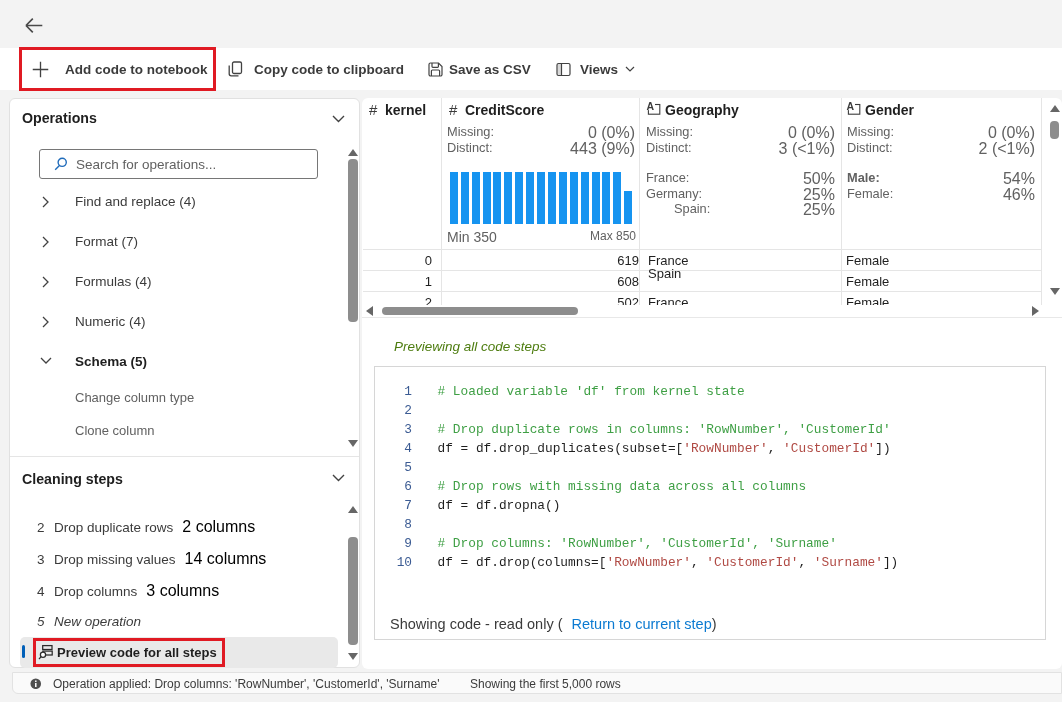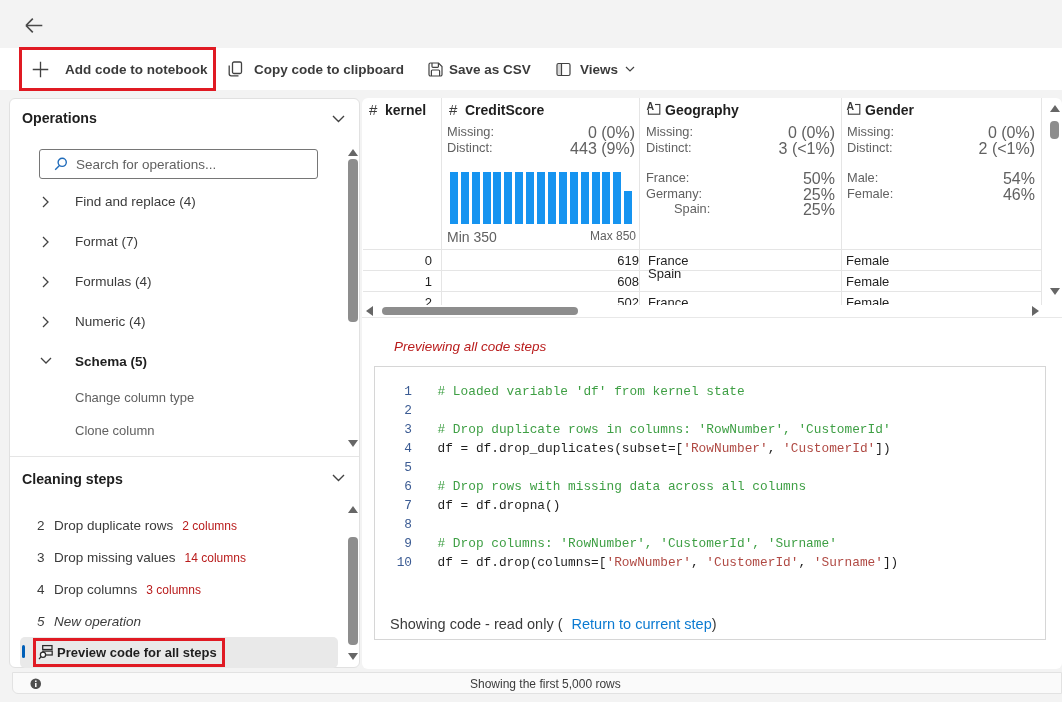--- a/index.html
+++ b/index.html
@@ -28,38 +28,38 @@
   #ops-chev { left:332px; top:115px; }
   #searchbox { left:39px; top:149px; width:279px; height:30px; border:1px solid #767676; border-radius:3px; background:#fff; display:flex; align-items:center; }
   #searchbox .ph { color:#616161; font-size:13.5px; margin-left:8px; }
   .opitem { position:absolute; left:42px; font-size:13.5px; color:#3b3b3b; display:flex; align-items:center; gap:26px; }
   .subitem { position:absolute; left:75px; font-size:13px; color:#616161; }
   #divider-left { left:10px; top:456px; width:349px; height:1px; background:#e5e5e5; }
   #clean-head { left:22px; top:471px; }
   #clean-chev { left:332px; top:474px; }
   .step { position:absolute; left:37px; font-size:13.5px; color:#3b3b3b; }
   .step .num { display:inline-block; width:17px; }
-  .step .cols { font-size:12px; color:#b91c1c; margin-left:9px; }
+  .step .cols { font-size:16px; color:#000000; margin-left:9px; }
   #sel-row { left:20px; top:637px; width:318px; height:31px; background:#e9e9e9; border-radius:5px; }
   #sel-bar { left:22px; top:645px; width:3px; height:13px; background:#005fb8; border-radius:2px; }
   #sel-label { left:57px; top:645px; font-size:13px; font-weight:bold; color:#1f1f1f; }
   #redbox2 { left:33px; top:638px; width:192px; height:29px; border:3px solid #e01a23; }
 
   
   #rightpanel { left:362px; top:98px; width:700px; height:571px; background:#fff; border-radius:6px; }
   .vline { position:absolute; width:1px; background:#e5e5e5; }
   .hline { position:absolute; height:1px; background:#e5e5e5; }
   .colname { position:absolute; font-size:14px; font-weight:bold; color:#1f1f1f; }
   .stat { position:absolute; font-size:12.8px; color:#616161; }
   .statv { position:absolute; font-size:16px; color:#616161; text-align:right; }
   .cell { position:absolute; font-size:13px; color:#1f1f1f; }
   .cellr { position:absolute; font-size:13px; color:#1f1f1f; text-align:right; }
 
   
-  #previewing { left:394px; top:339px; font-size:13.5px; font-style:italic; color:#b91c1c; }
+  #previewing { left:394px; top:339px; font-size:13.5px; font-style:italic; color:#4d7c0f; }
   #codebox { left:374px; top:366px; width:672px; height:274px; border:1px solid #d6d6d6; background:#fff; }
   .ln { position:absolute; width:40px; text-align:right; font-family:"Liberation Mono", monospace; font-size:12.8px; color:#3b5b93; }
   .cl { position:absolute; font-family:"Liberation Mono", monospace; font-size:12.8px; white-space:pre; color:#1f1f1f; }
   .cm { color:#3e9f44; }
   .st { color:#b04a44; }
   #codefooter { left:390px; top:616px; font-size:14.5px; color:#3b3b3b; }
   #codefooter a { color:#0b7ad1; text-decoration:none;margin-left:9px; }
 
   
   .sb-thumb-v { position:absolute; width:9.5px; background:#8d8d8d; border-radius:4px; }
@@ -198,20 +198,21 @@
 <div id="codebox" class="abs"></div>
 <div id="codelines"></div>
 <div id="codefooter" class="abs">Showing code - read only (<a>Return to current step</a>)</div>
 
 <div id="statusbar" class="abs">
   <svg style="position:absolute; left:17px; top:4.5px;" width="11.5" height="11.5" viewBox="0 0 13 13">
     <circle cx="6.5" cy="6.5" r="6" fill="#4f4f4f"></circle>
     <rect x="5.7" y="2.8" width="1.7" height="1.7" fill="#fff"></rect>
     <rect x="5.7" y="5.6" width="1.7" height="4.6" fill="#fff"></rect>
   </svg>
+  <div class="txt" style="left:40px;">Operation applied: Drop columns: 'RowNumber', 'CustomerId', 'Surname'</div>
   <div class="txt" style="left:457px;">Showing the first 5,000 rows</div>
 </div>
 
 <div class="vline" style="left:440.6px; top:98px; height:207px;"></div>
 <div class="vline" style="left:639px; top:98px; height:207px;"></div>
 <div class="vline" style="left:841px; top:98px; height:207px;"></div>
 <div class="vline" style="left:1041px; top:98px; height:207px;"></div>
 <div class="hline" style="left:363px; top:248.6px; width:678px;"></div>
 <div class="hline" style="left:363px; top:269.7px; width:678px;"></div>
 <div class="hline" style="left:363px; top:291px; width:678px;"></div>
@@ -242,21 +243,21 @@
 <div class="stat" style="left:646px; top:170px;">France:</div>
 <div class="statv" style="left:715px; width:120px; top:170px;">50%</div>
 <div class="stat" style="left:646px; top:185.5px;">Germany:</div>
 <div class="statv" style="left:715px; width:120px; top:185.5px;">25%</div>
 <div class="stat" style="left:674px; top:201px;">Spain:</div>
 <div class="statv" style="left:715px; width:120px; top:201px;">25%</div>
 <div class="stat" style="left:847px; top:124px;">Missing:</div>
 <div class="statv" style="left:915px; width:120px; top:124px;">0 (0%)</div>
 <div class="stat" style="left:847px; top:140px;">Distinct:</div>
 <div class="statv" style="left:915px; width:120px; top:140px;">2 (&lt;1%)</div>
-<div class="stat" style="left:847px; top:170px;">Male:</div>
+<div class="stat" style="left:847px; top:170px;font-weight:bold;">Male:</div>
 <div class="statv" style="left:915px; width:120px; top:170px;">54%</div>
 <div class="stat" style="left:847px; top:185.5px;">Female:</div>
 <div class="statv" style="left:915px; width:120px; top:185.5px;">46%</div>
 <div class="abs" style="left:449.80px; top:171.6px; width:8px; height:52.70000000000002px; background:#1694f0;"></div>
 <div class="abs" style="left:460.70px; top:171.6px; width:8px; height:52.70000000000002px; background:#1694f0;"></div>
 <div class="abs" style="left:471.60px; top:171.6px; width:8px; height:52.70000000000002px; background:#1694f0;"></div>
 <div class="abs" style="left:482.50px; top:171.6px; width:8px; height:52.70000000000002px; background:#1694f0;"></div>
 <div class="abs" style="left:493.40px; top:171.6px; width:8px; height:52.70000000000002px; background:#1694f0;"></div>
 <div class="abs" style="left:504.30px; top:171.6px; width:8px; height:52.70000000000002px; background:#1694f0;"></div>
 <div class="abs" style="left:515.20px; top:171.6px; width:8px; height:52.70000000000002px; background:#1694f0;"></div>

